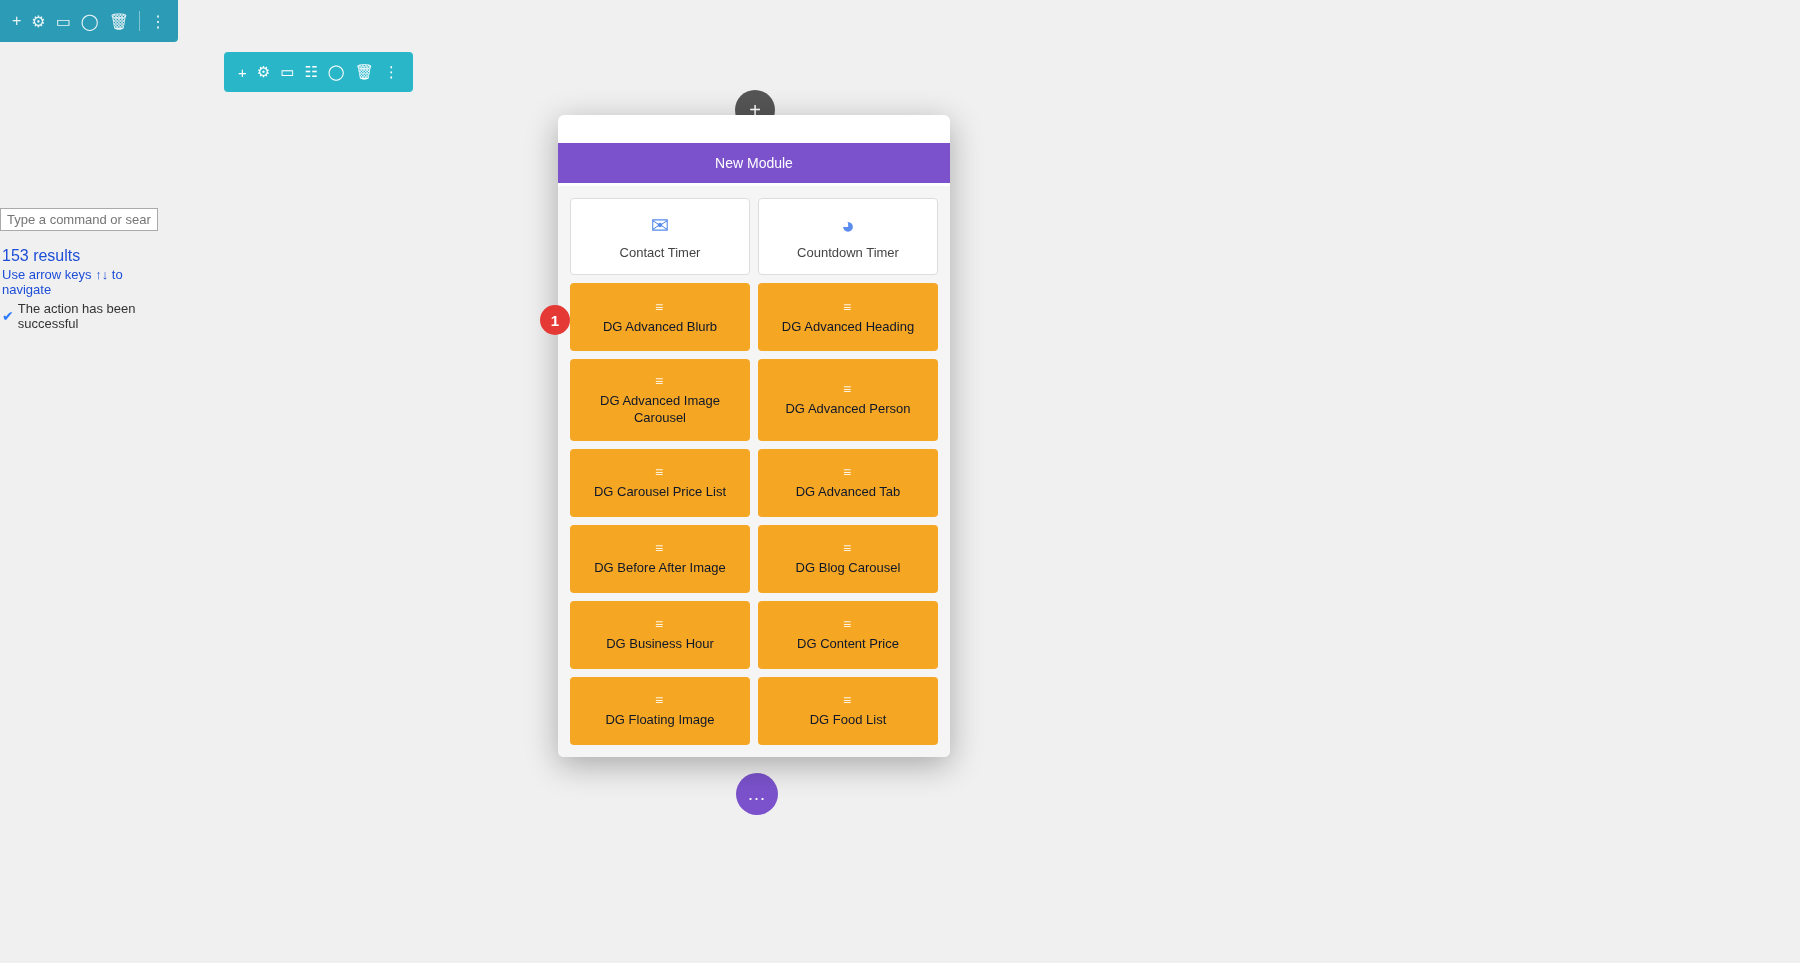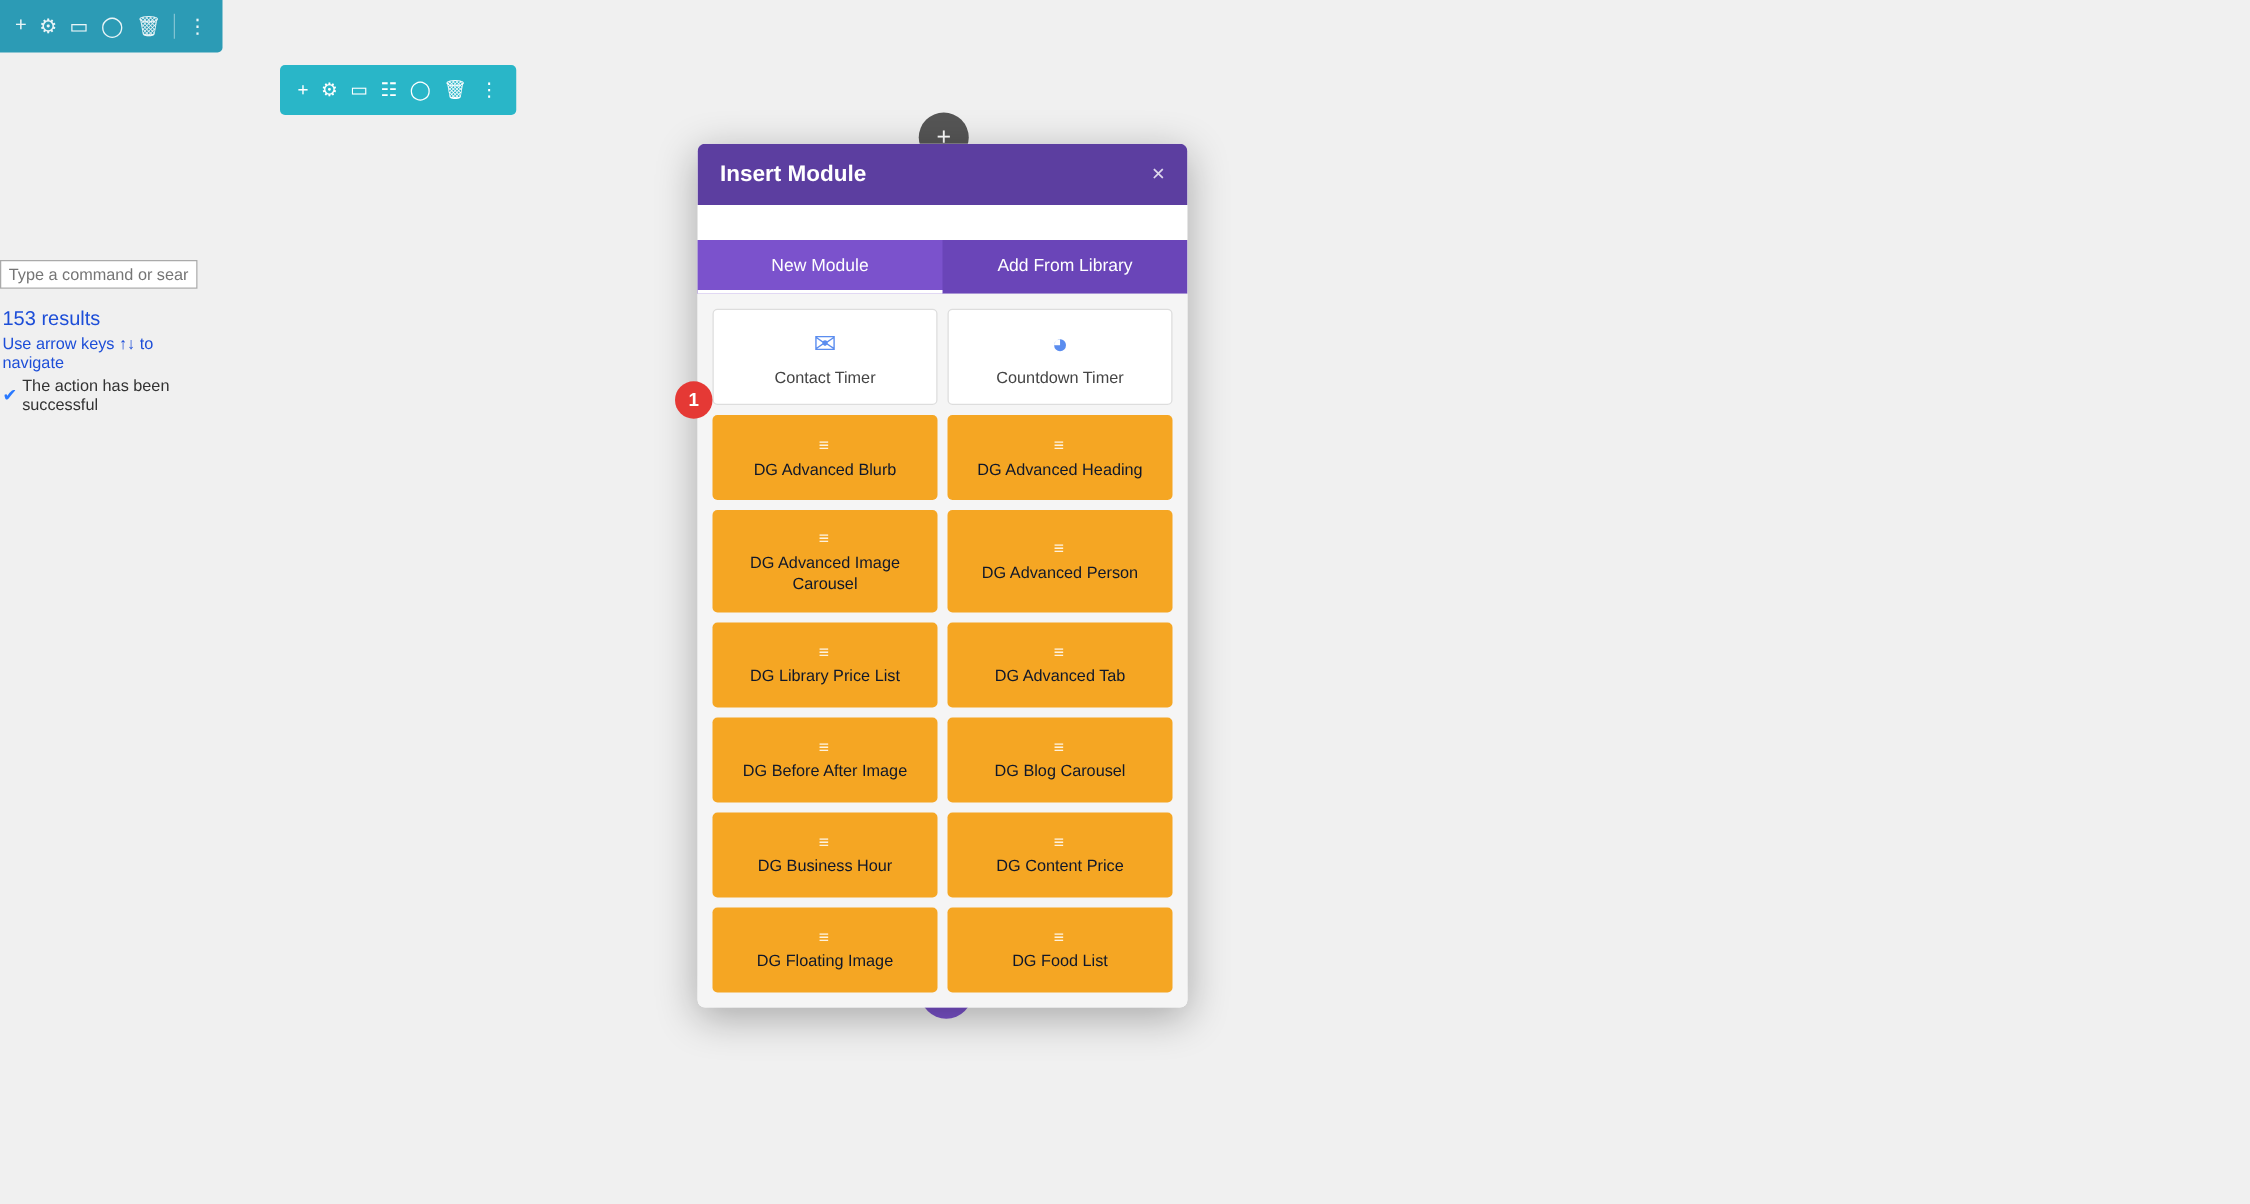--- a/index.html
+++ b/index.html
@@ -324,28 +324,23 @@
   </div>
 </div>
 
 <div class="add-row-btn">+</div>
 
 <div class="badge-1">1</div>
 
 <div class="modal-overlay">
   <div class="modal">
 
-    <div class="modal-header">
-      <span class="modal-title">Insert Module</span>
-      <button class="modal-close">×</button>
-    </div>
 
     <div class="modal-tabs">
       <div class="modal-tab active">New Module</div>
-      <div class="modal-tab">Add From Library</div>
     </div>
 
     <div class="modal-body">
       <div class="module-grid">
 
         <div class="module-card-white">
           <span class="module-icon">✉</span>
           <span class="module-label">Contact Timer</span>
         </div>
         <div class="module-card-white">
@@ -366,21 +361,21 @@
           <span class="module-menu-icon">≡</span>
           <span class="module-label">DG Advanced Image Carousel</span>
         </div>
         <div class="module-card-orange">
           <span class="module-menu-icon">≡</span>
           <span class="module-label">DG Advanced Person</span>
         </div>
 
         <div class="module-card-orange">
           <span class="module-menu-icon">≡</span>
-          <span class="module-label">DG Library Price List</span>
+          <span class="module-label">DG Carousel Price List</span>
         </div>
         <div class="module-card-orange">
           <span class="module-menu-icon">≡</span>
           <span class="module-label">DG Advanced Tab</span>
         </div>
 
         <div class="module-card-orange">
           <span class="module-menu-icon">≡</span>
           <span class="module-label">DG Before After Image</span>
         </div>

